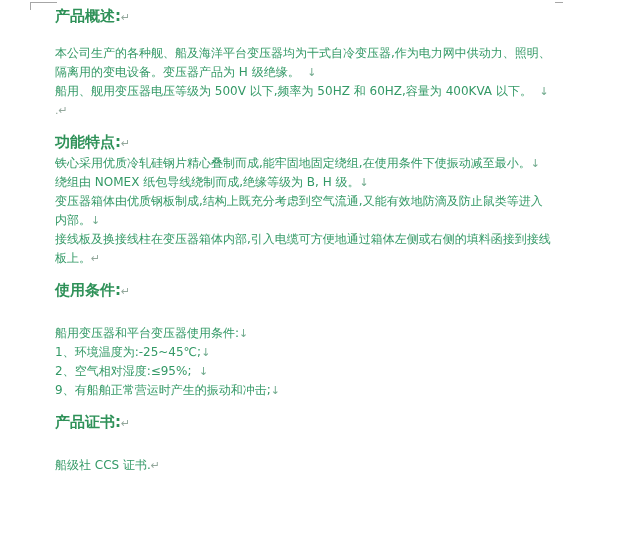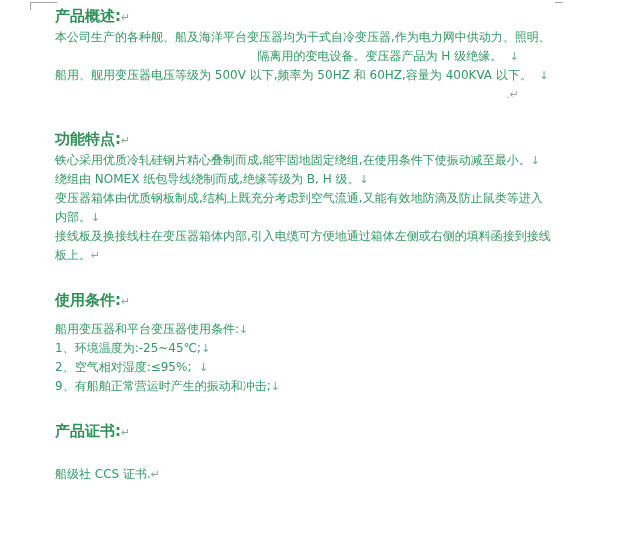--- a/index.html
+++ b/index.html
@@ -39,25 +39,25 @@
     margin: 0;
     font-size: 15px;
     line-height: 20px;
     font-weight: bold;
     color: #2e9158;
     white-space: pre;
   }
   .heading .pmark {
     font-weight: normal;
   }
-  .mt-h { margin-top: 25px; }
+  .mt-h { margin-top: 12px; }
   .para { margin: 0; }
-  .p1 { margin-top: 0; text-align: right; }
+  .p1 { margin-top: 16px; }
   .p2 { }
-  .p3 { margin-top: 8px; }
+  .p3 { margin-top: 22px; }
   .p4 { margin-top: 22px; }
   .line {
     font-size: 12px;
     line-height: 19px;
     color: #339966;
     white-space: pre;
   }
   .mark {
     color: #6fa98c;
     font-size: 11px;

